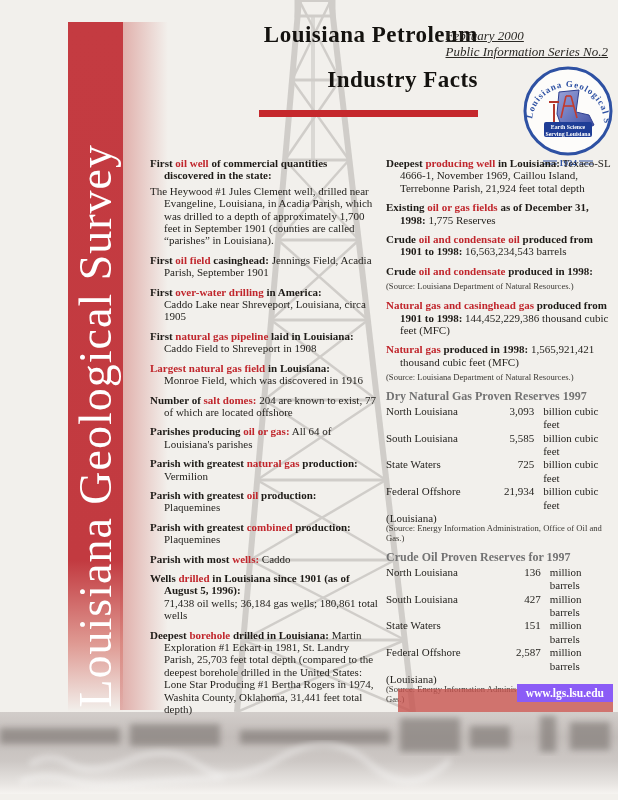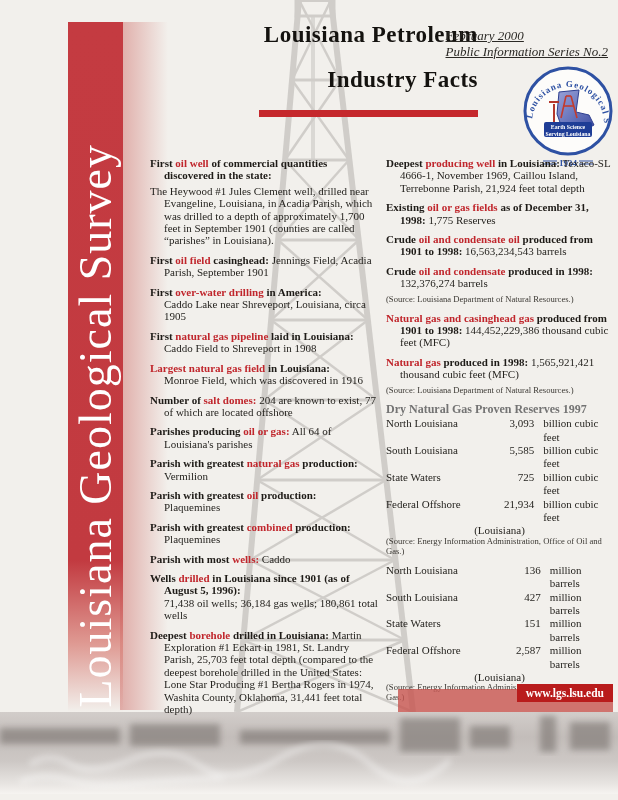--- a/index.html
+++ b/index.html
@@ -48,25 +48,25 @@
   .red{color:#c0262c;}
   .vblock{text-indent:0;}
   .fact-body{padding-left:14px;text-indent:-14px;margin:-4px 0 7px 0;}
   .source{font-size:8.6px;line-height:10px;margin:-3px 0 8px 0;color:#3b3833;}
   
   .res-heading{color:#737373;font-weight:700;font-size:12px;margin:3px 0 2px 0;}
   .res-row{display:flex;line-height:13.4px;}
   .res-name{width:106px;}
   .res-val{width:52px;text-align:right;}
   .res-unit{padding-left:9px;}
-  .res-note{line-height:13.4px;margin-bottom:1px;text-align:center;}
+  .res-note{line-height:13.4px;margin-bottom:1px;}
   
   .web-banner{position:absolute;left:398px;top:684px;width:215px;height:28px;}
   .web-band{position:absolute;left:0;right:0;top:5px;bottom:0;background:rgba(199,84,79,.8);}
-  .web-box{position:absolute;right:0;top:0;height:18px;background:#b91c1c;
+  .web-box{position:absolute;right:0;top:0;height:18px;background:#8b5cf6;
     color:#ffffff;font-weight:700;font-size:11.5px;line-height:18px;padding:0 9px;}
 </style>
 </head>
 <body>
 
 <div class="page">
 
   <svg class="derrick" width="618" height="712" viewBox="0 0 618 712" opacity="0.32">
     <g stroke="#8a8683" fill="none">
       <line x1="299" y1="0" x2="237" y2="712" stroke-width="6"></line>
@@ -259,21 +259,20 @@
       <span>1,775 Reserves</span>
     </div>
 
     <div class="fact">
       <b><span>Crude </span><span class="red">oil and condensate oil</span><span> produced from 1901 to 1998:</span></b>
       <span>16,563,234,543 barrels</span>
     </div>
 
     <div class="fact">
       <b><span>Crude </span><span class="red">oil and condensate</span><span> produced in 1998:</span></b>
-      <div class="vblock">132,376,274 barrels</div>
     </div>
     <div class="source">(Source:  Louisiana Department of Natural Resources.)</div>
 
     <div class="fact">
       <b><span></span><span class="red">Natural gas and casinghead gas</span><span> produced from 1901 to 1998:</span></b>
       <span>144,452,229,386 thousand cubic feet (MFC)</span>
     </div>
 
     <div class="fact">
       <b><span></span><span class="red">Natural gas</span><span> produced in 1998:</span></b>
@@ -301,20 +300,21 @@
       <div class="res-row">
         <span class="res-name">Federal Offshore</span>
         <span class="res-val">21,934</span>
         <span class="res-unit">billion cubic feet</span>
       </div>
       <div class="res-note">(Louisiana)</div>
       <div class="source">(Source:  Energy Information Administration, Office of Oil and Gas.)</div>
     </div>
 
     <div>
+      <div class="res-heading">Crude Oil Proven Reserves for 1997</div>
       <div class="res-row">
         <span class="res-name">North Louisiana</span>
         <span class="res-val">136</span>
         <span class="res-unit">million barrels</span>
       </div>
       <div class="res-row">
         <span class="res-name">South Louisiana</span>
         <span class="res-val">427</span>
         <span class="res-unit">million barrels</span>
       </div>

